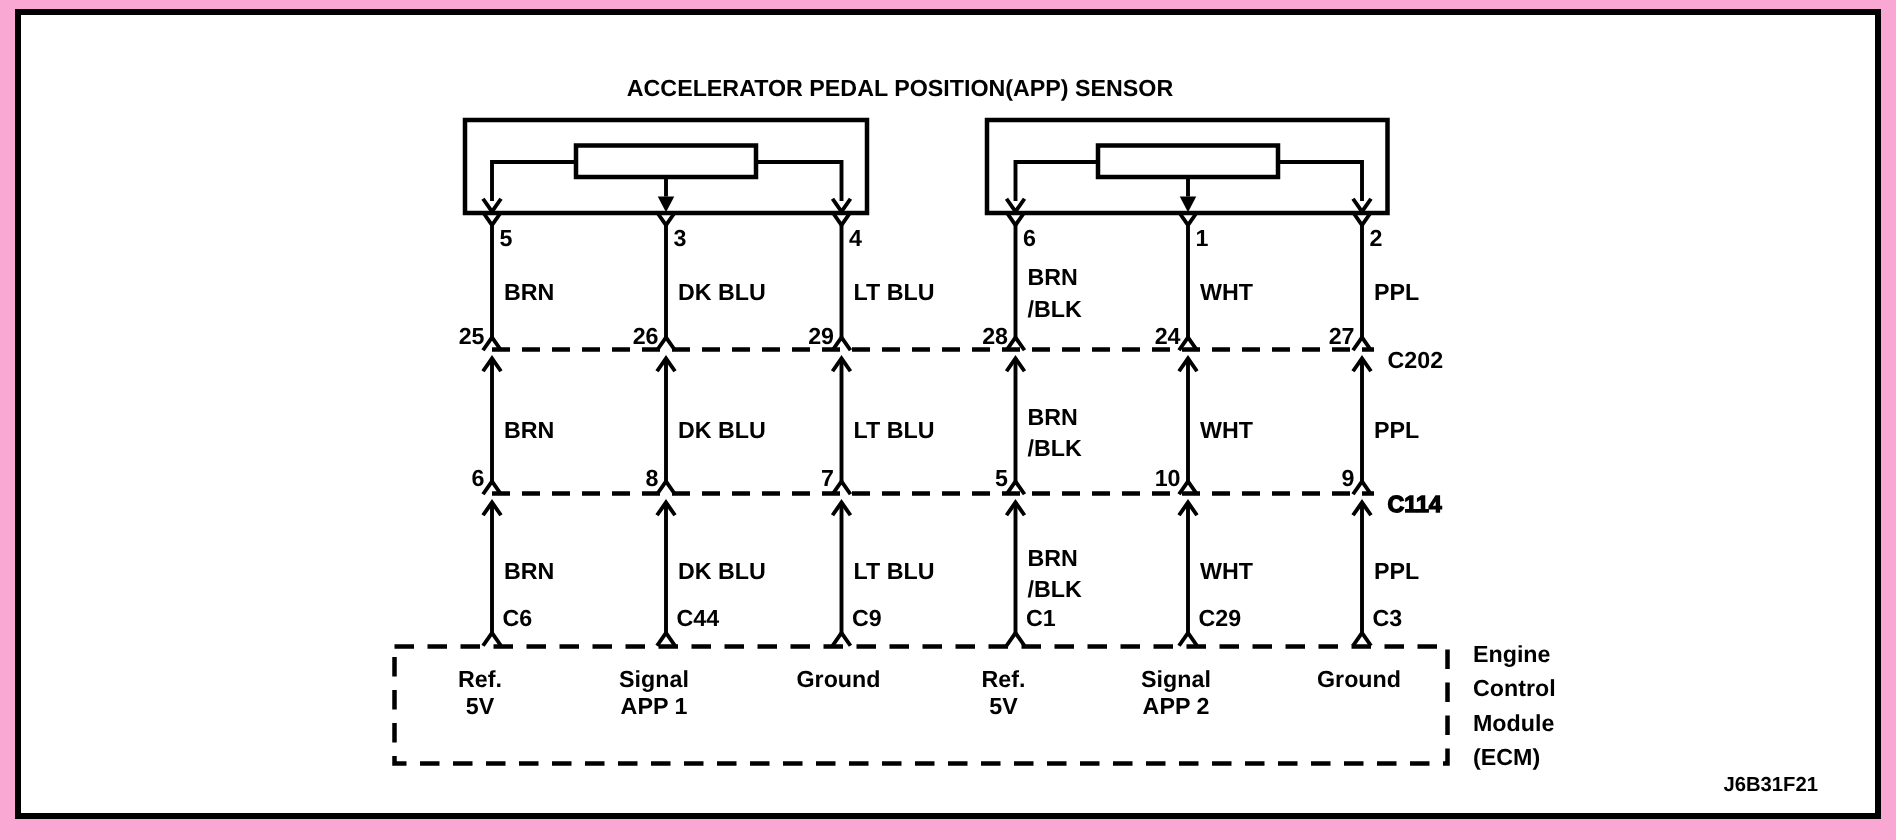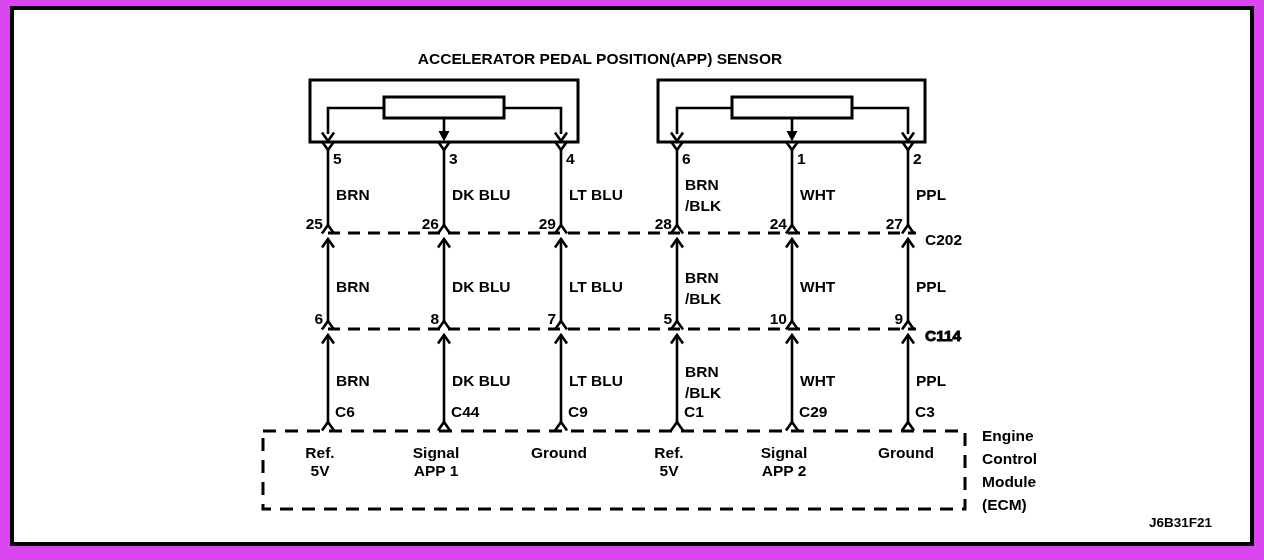--- a/index.html
+++ b/index.html
@@ -1,16 +1,16 @@
 <!DOCTYPE html>
 <html><head>
 <meta charset="utf-8">
 <style>
   html,body{margin:0;padding:0;background:#fff;}
-  .stage{position:relative;width:1264px;height:560px;background:#d946ef;overflow:hidden;}
+  .stage{position:relative;width:1264px;height:560px;background:#f9a8d4;overflow:hidden;}
   svg text{font:bold 15.5px "Liberation Sans", sans-serif;fill:#000;}
   svg .end{text-anchor:end;}
   svg .mid{text-anchor:middle;}
   svg .xb{stroke:#000;stroke-width:0.9;}
   svg .code{font-size:13.5px;}
   .ln{stroke:#000;stroke-width:2.6;fill:none;stroke-linecap:butt;}
   .dash{stroke:#000;stroke-width:3;fill:none;stroke-dasharray:12 8;}
   .dashbox{stroke:#000;stroke-width:3;fill:none;stroke-dasharray:13 9;}
   .box{fill:#fff;stroke:#000;stroke-width:3;}
   .frame{fill:#fff;stroke:#000;stroke-width:4;}

